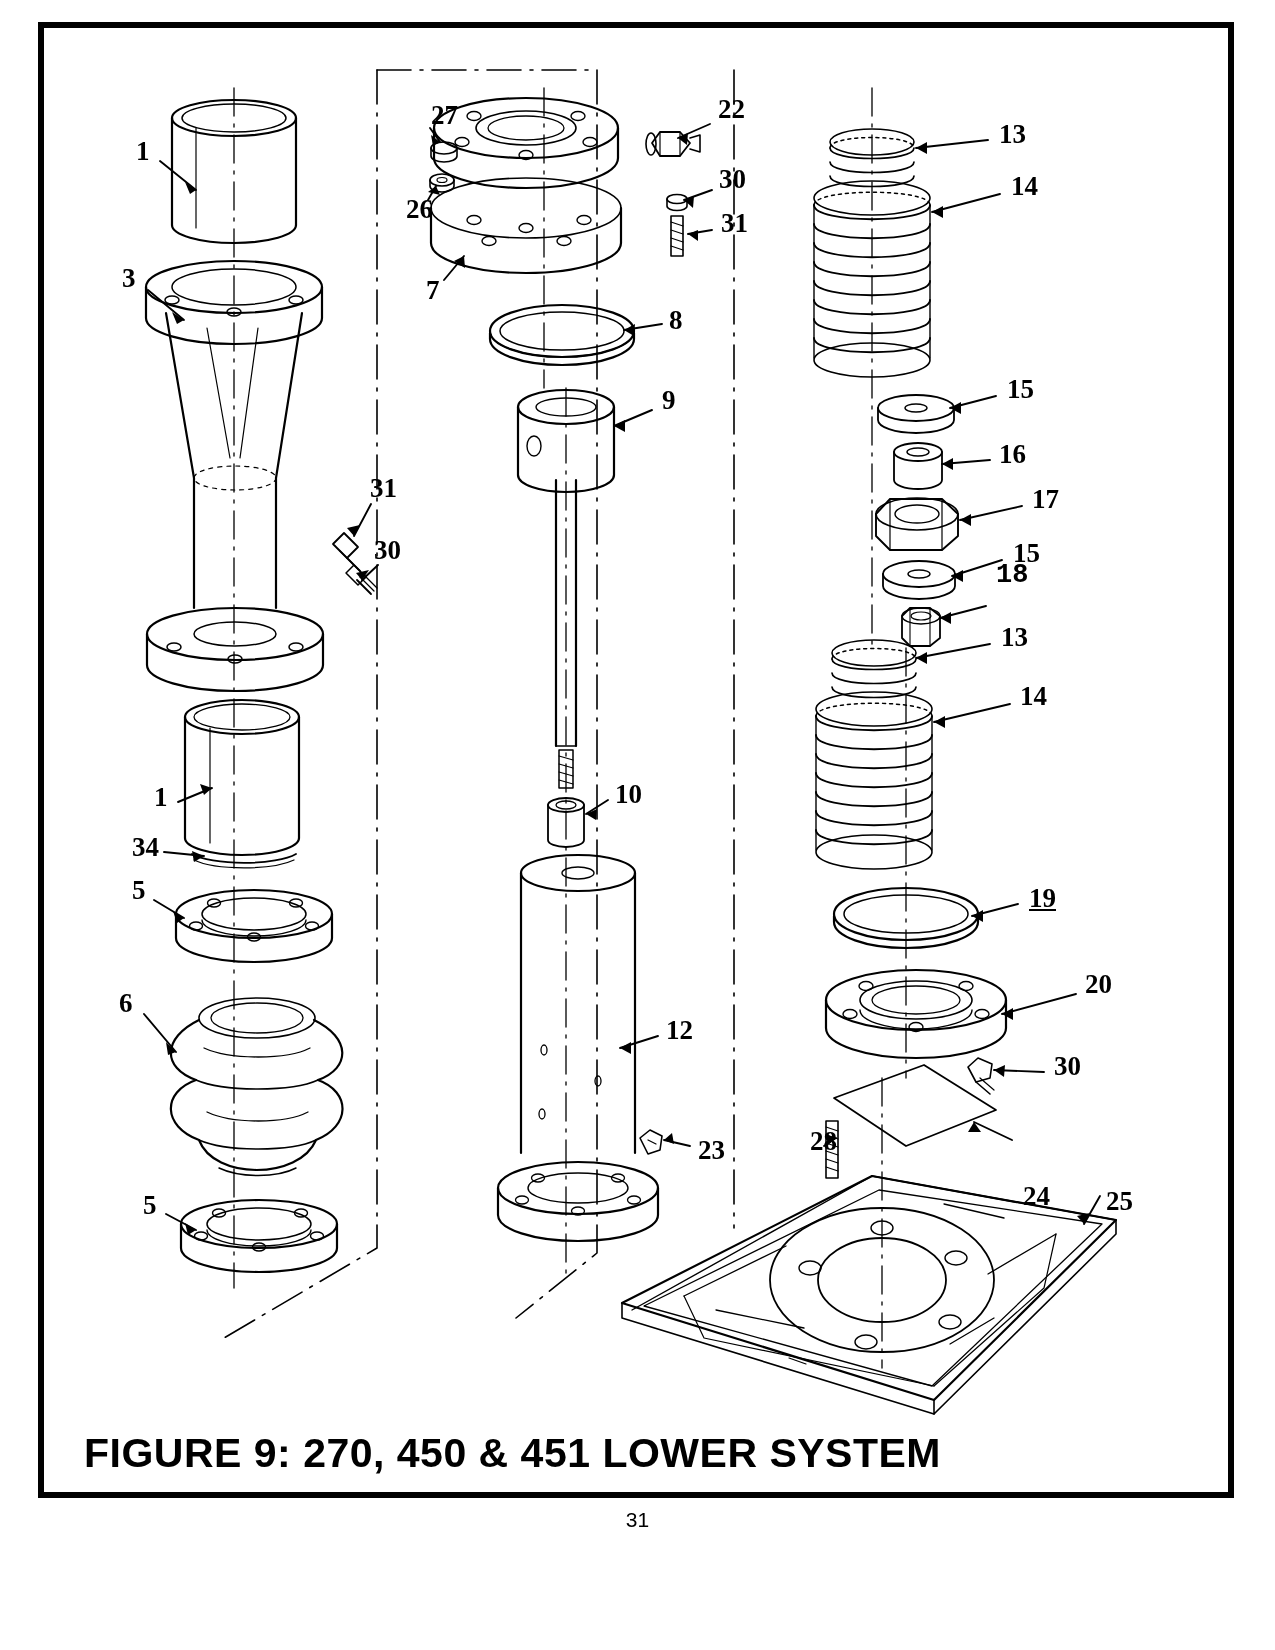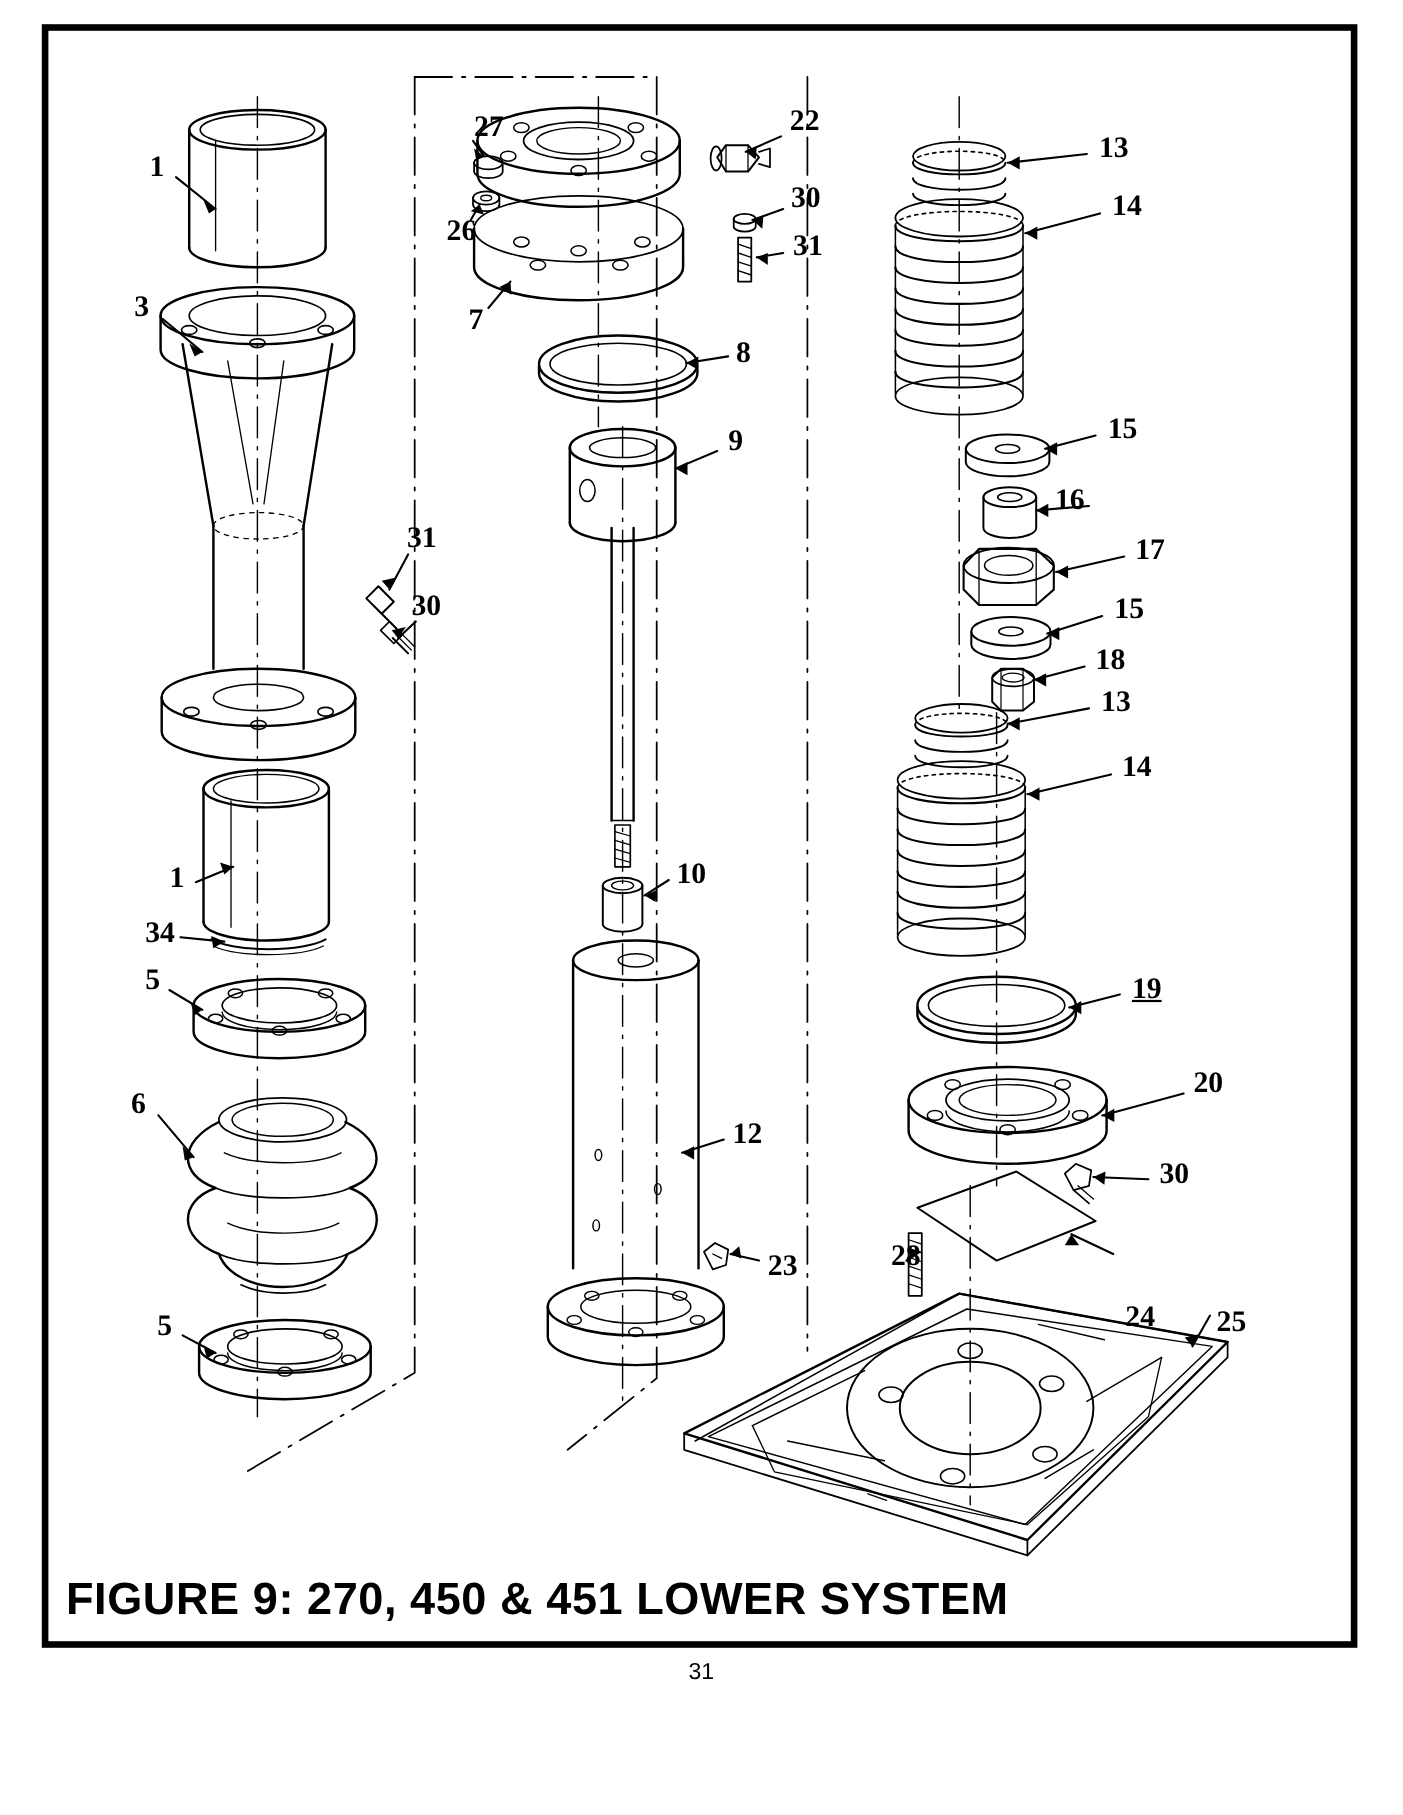--- a/index.html
+++ b/index.html
@@ -35,21 +35,21 @@
     width: 100%;
     height: 1395px;
   }
   #figure-caption {
     position: absolute;
     left: 0;
     right: 0;
     bottom: 0;
     height: 78px;
     line-height: 78px;
-    padding-left: 16px;
+    padding-left: 40px;
     font-size: 41px;
     font-weight: bold;
     letter-spacing: 0.5px;
     color: #000;
     white-space: nowrap;
     font-family: "Liberation Sans", sans-serif;
   }
   #page-number {
     position: absolute;
     left: 0;
@@ -551,24 +551,24 @@
       <div class="callout-label" style="left:677px; top:180px;">31</div>
       <div class="callout-label" style="left:625px; top:277px;">8</div>
       <div class="callout-label" style="left:618px; top:357px;">9</div>
       <div class="callout-label" style="left:571px; top:751px;font-family:Liberation Serif, serif;">10</div>
       <div class="callout-label" style="left:622px; top:987px;">12</div>
       <div class="callout-label" style="left:654px; top:1107px;">23</div>
 
       <div class="callout-label" style="left:955px;  top:91px;">13</div>
       <div class="callout-label" style="left:967px;  top:143px;">14</div>
       <div class="callout-label" style="left:963px;  top:346px;">15</div>
-      <div class="callout-label" style="left:915px;  top:411px;">16</div>
+      <div class="callout-label" style="left:955px;  top:411px;">16</div>
       <div class="callout-label" style="left:988px;  top:456px;">17</div>
       <div class="callout-label" style="left:969px;  top:510px;">15</div>
-      <div class="callout-label" style="left:952px;  top:556px;">18</div>
+      <div class="callout-label" style="left:952px;  top:532px;font-family:Liberation Mono, monospace;">18</div>
       <div class="callout-label" style="left:957px;  top:594px;">13</div>
       <div class="callout-label" style="left:976px;  top:653px;">14</div>
       <div class="callout-label" style="left:985px;  top:855px;text-decoration:underline;">19</div>
       <div class="callout-label" style="left:1041px; top:941px;">20</div>
       <div class="callout-label" style="left:1010px; top:1023px;">30</div>
       <div class="callout-label" style="left:979px;  top:1109px;margin-top:44px;">24</div>
       <div class="callout-label" style="left:766px;  top:1098px;">28</div>
       <div class="callout-label" style="left:1062px; top:1142px;margin-top:16px;">25</div>
 
     </div>

